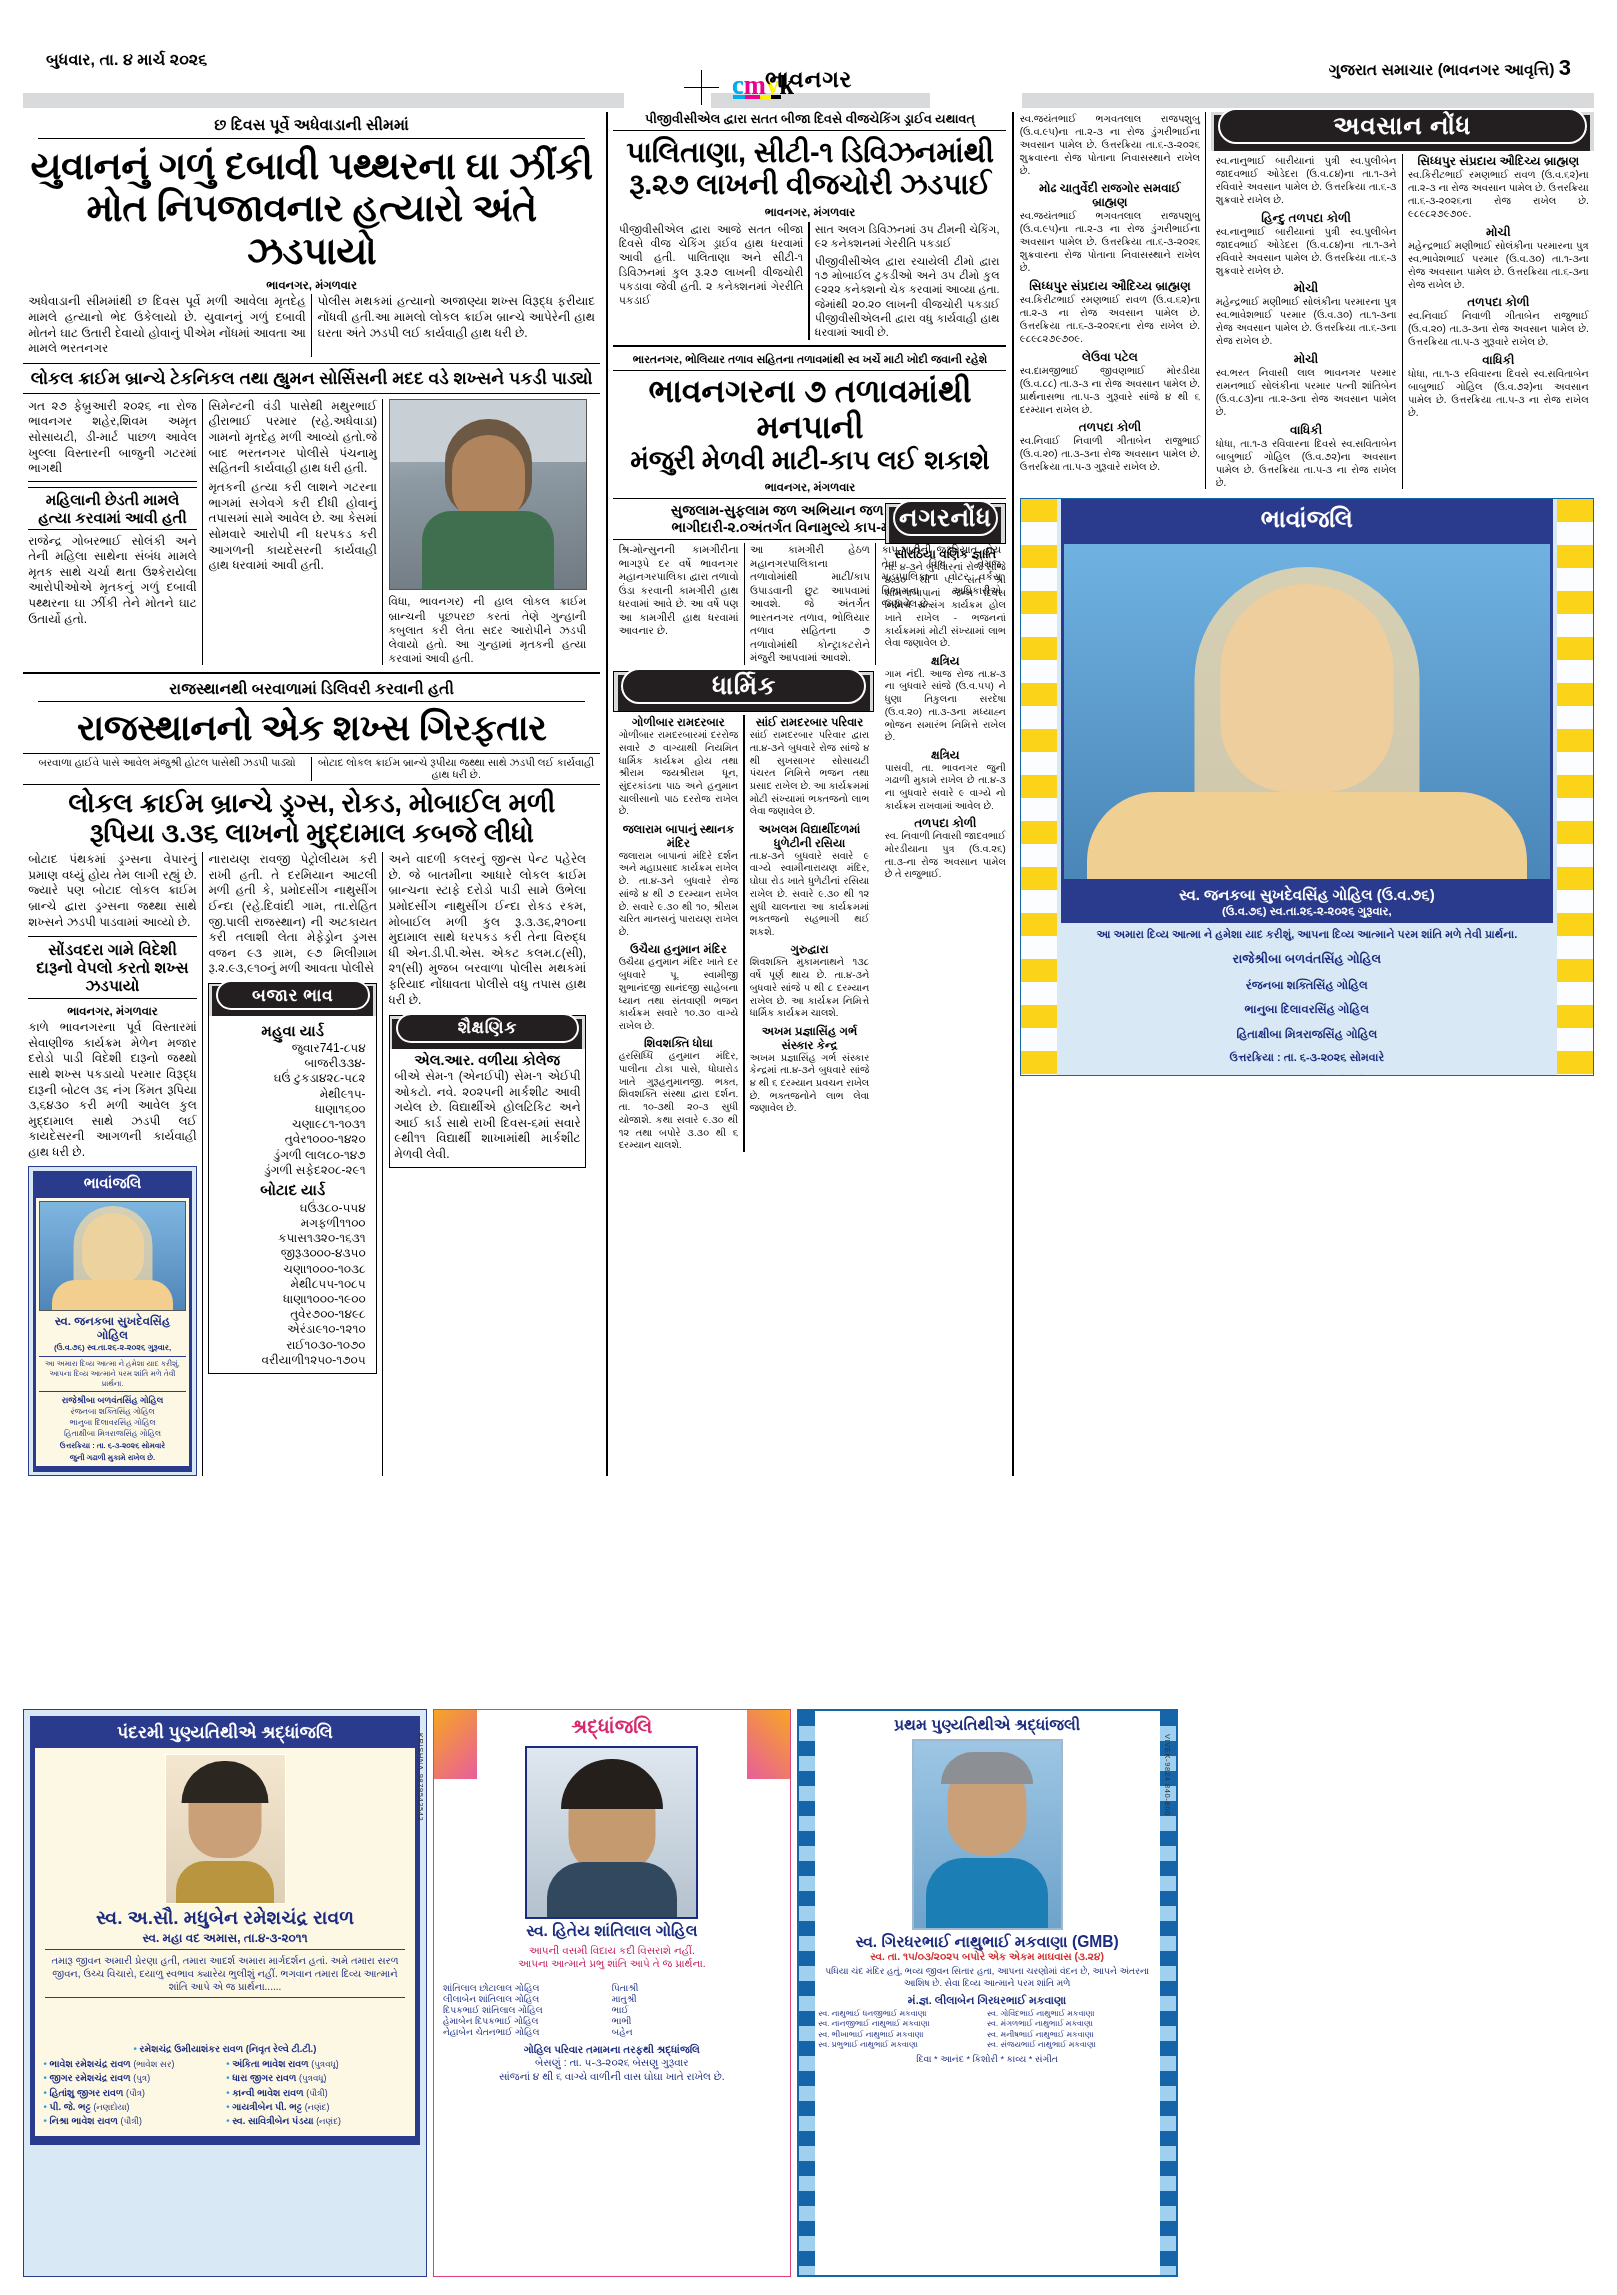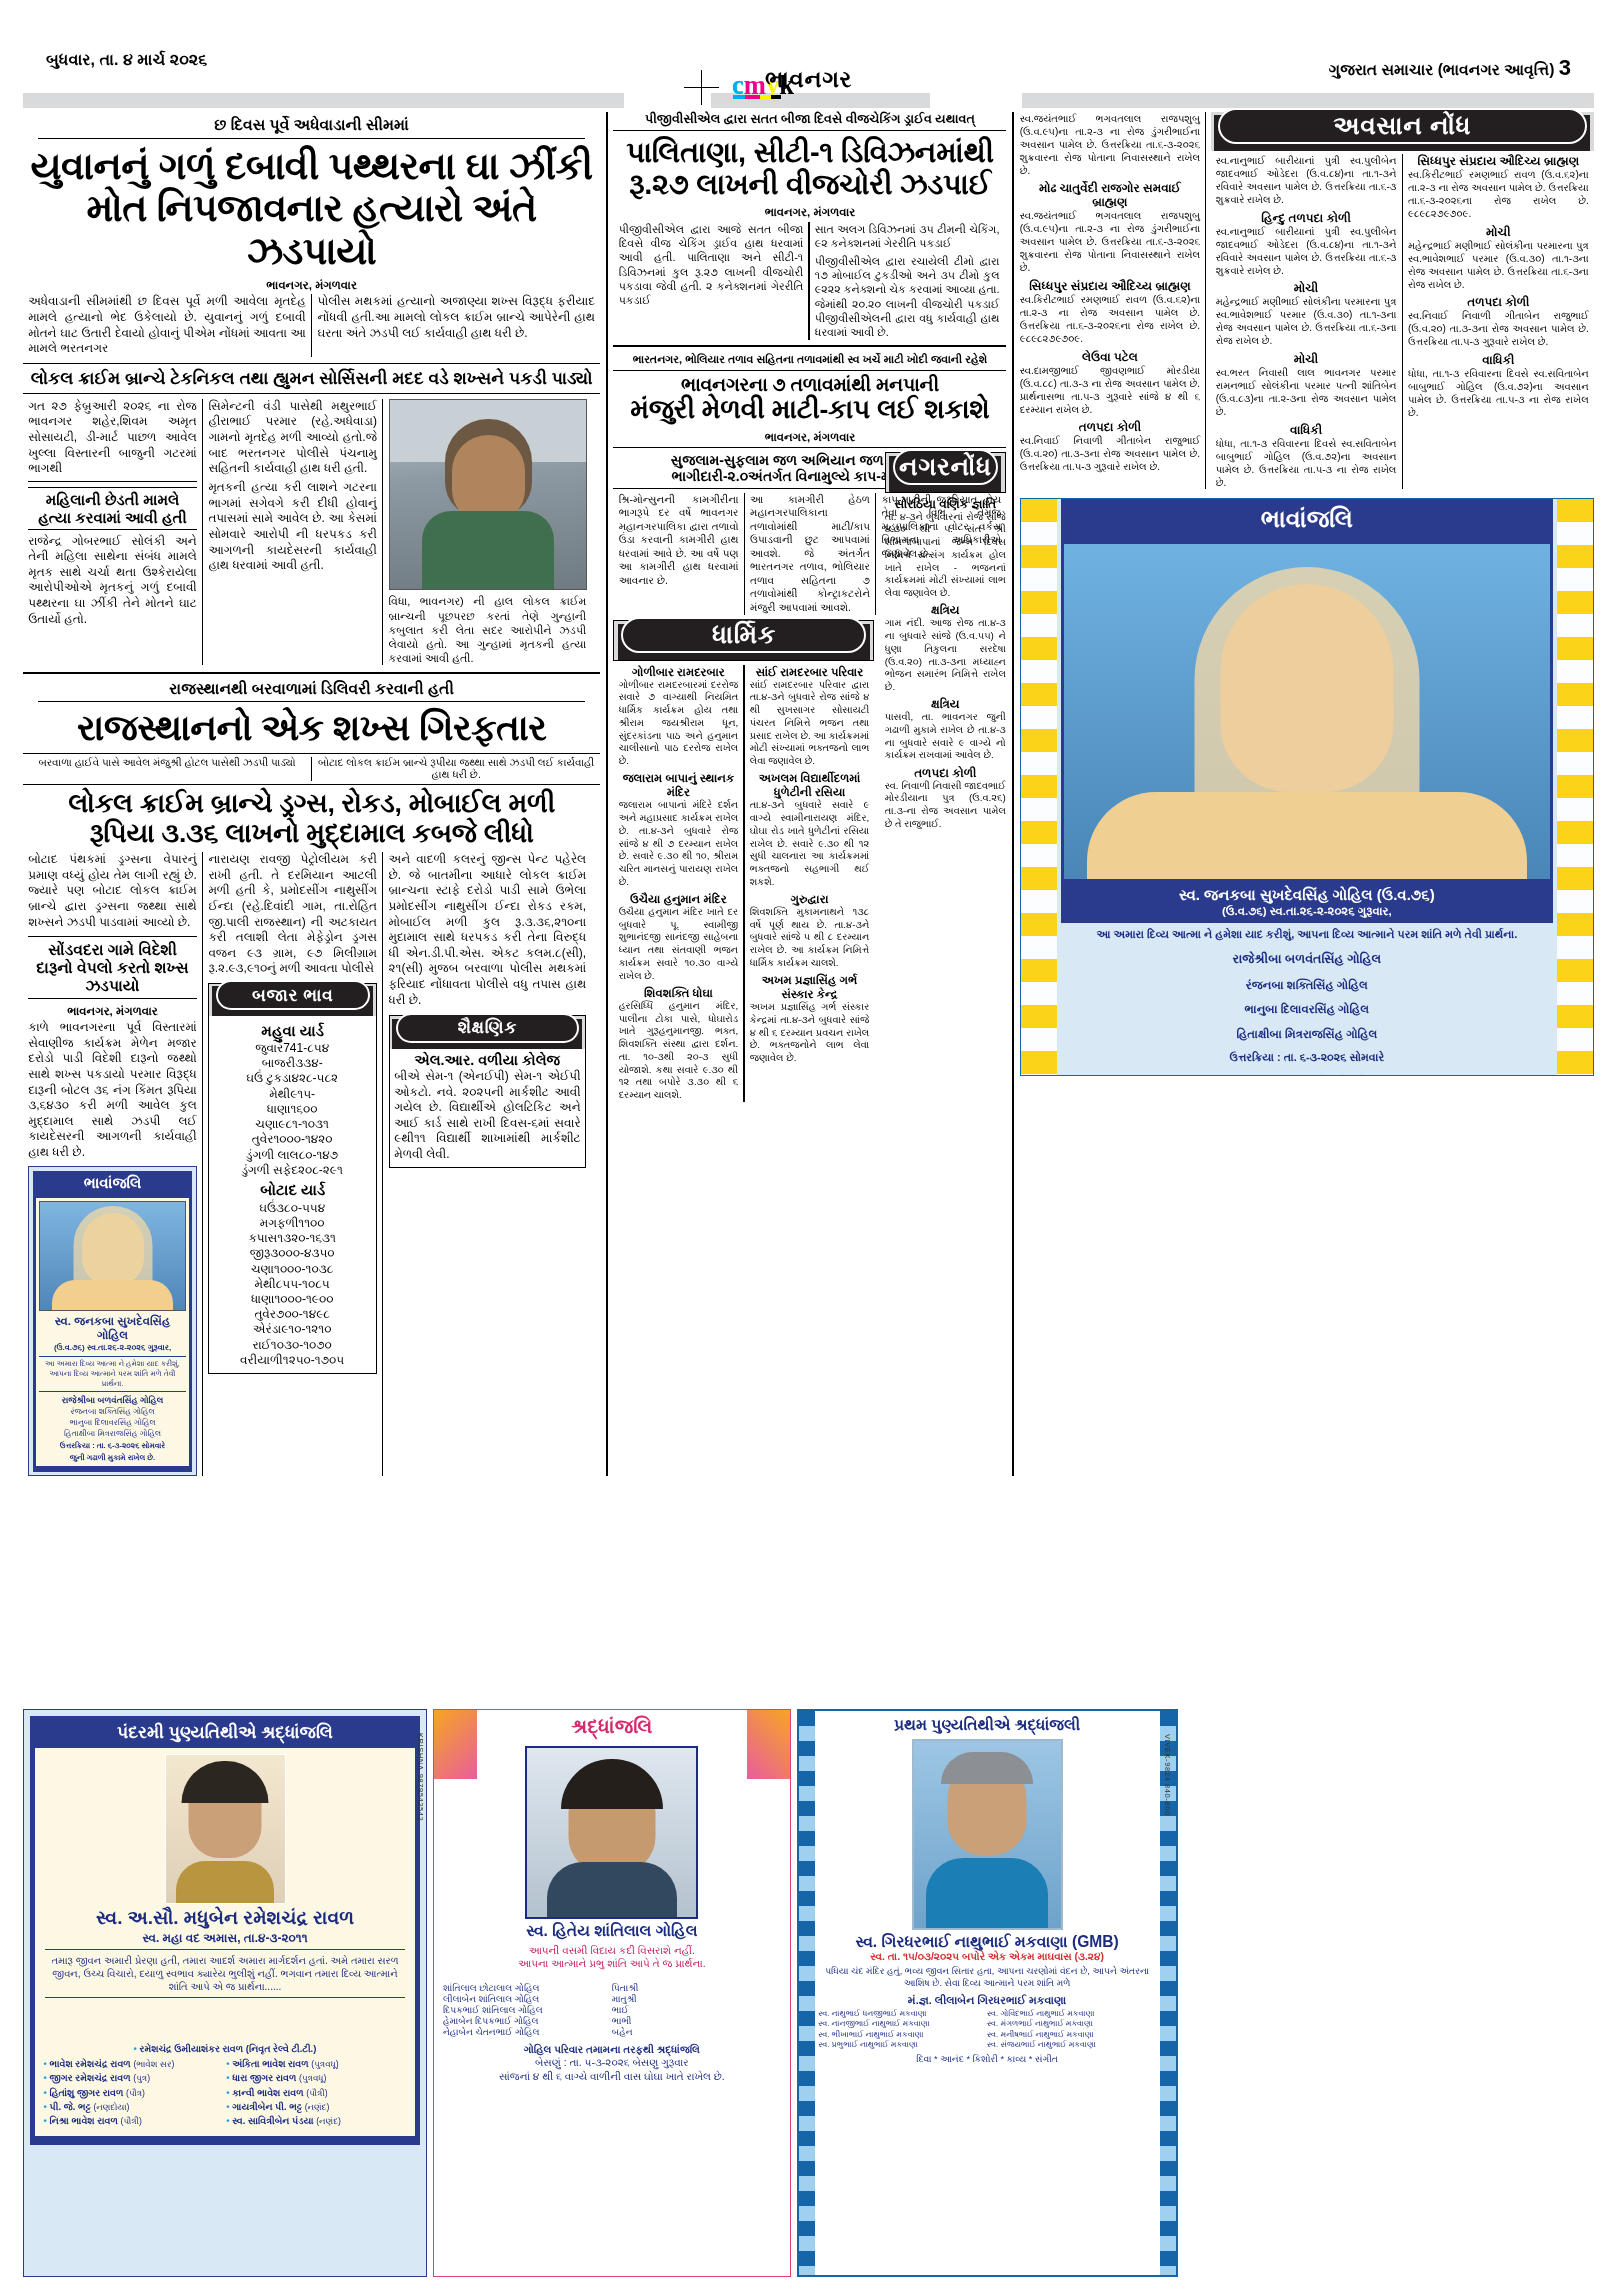--- a/index.html
+++ b/index.html
@@ -68,21 +68,21 @@
   .badge-bar.small { height:30px; }
 
   
   .photo { background:#9aa2a8; border:0.6px solid #555; }
   .photo.person { background:linear-gradient(175deg,#b9c4cc 0%,#8e9aa3 40%,#6f7a82 100%); }
   .photo-cap { font-size:9.8px; text-align:center; padding-top:1.2px; }
 
   
   .mkt { font-size:12px; line-height:1.27; padding:2.3px 5.8px 4.6px; }
   .mkt .yard { text-align:center; font-weight:800; font-size:15px; margin:2.3px 0 1.2px; }
-  .mkt .row { display:flex; justify-content:center; }
+  .mkt .row { display:flex; justify-content:flex-end; }
   .mkt .row .nm { padding-left:3.5px; }
   .mkt .row .vl { padding-right:4.6px; }
 
   .boxed { border:1.7px solid #000; padding:0; }
 
   
   .adrow { display:flex; gap:5.8px; margin-top:5.8px; }
   .ad { position:relative; overflow:hidden; }
 
   .ad-a { background:#d8e8f5; border:1.7px solid #2a3a8c; }
@@ -376,21 +376,21 @@
         <div class="divline"></div>
         <div class="subcol" style="width:195px;">
           <div class="body" style="font-size:11px;">સાત અલગ ડિવિઝનમાં ૩૫ ટીમની ચેકિંગ, ૯૨ કનેક્શનમાં ગેરરીતિ પકડાઈ</div>
           <div class="body" style="font-size:11px;margin-top:3.5px;">પીજીવીસીએલ દ્વારા રચાયેલી ટીમો દ્વારા ૧૭ મોબાઈલ ટુકડીઓ અને ૩૫ ટીમો કુલ ૯૨૨૨ કનેક્શનો ચેક કરવામાં આવ્યા હતા. જેમાંથી ૨૦.૨૦ લાખની વીજચોરી પકડાઈ પીજીવીસીએલની દ્વારા વધુ કાર્યવાહી હાથ ધરવામાં આવી છે.</div>
         </div>
       </div>
 
       <div class="hrule" style="border-top:2.3px solid #000;"></div>
 
       <div class="kicker" style="font-size:11px; margin:0 0 3.5px 0;">ભારતનગર, ભોલિયાર તળાવ સહિતના તળાવમાંથી સ્વ ખર્ચે માટી ખોદી જવાની રહેશે</div>
-      <div class="hl2" style="font-size:19px;">ભાવનગરના ૭ તળાવમાંથી મનપાની</div>
+      <div class="hl2" style="font-size:32px;">ભાવનગરના ૭ તળાવમાંથી મનપાની</div>
       <div class="hl2" style="font-size:26.6px;">મંજુરી મેળવી માટી-કાપ લઈ શકાશે</div>
       <div class="byline">ભાવનગર, મંગળવાર</div>
       <div class="hl-sub" style="font-size:14px; border-top:1.2px solid #000; border-bottom:1.2px solid #000; padding:3.5px 0; margin:3.5px 0;">સુજલામ-સુફલામ જળ અભિયાન જળ સંચય જન ભાગીદારી-૨.૦અંતર્ગત વિનામુલ્યે કાપ-માટી અપાશે</div>
 
       <div class="subcols3">
         <div class="subcol" style="width:131px;">
             <div class="body" style="font-size:10.4px;">શ્રિ-મોન્સુનની કામગીરીના ભાગરૂપે દર વર્ષે ભાવનગર મહાનગરપાલિકા દ્વારા તળાવો ઉંડા કરવાની કામગીરી હાથ ધરવામાં આવે છે. આ વર્ષે પણ આ કામગીરી હાથ ધરવામાં આવનાર છે.</div>
           </div>
         <div class="divline"></div>
         <div class="subcol" style="width:131px;">

